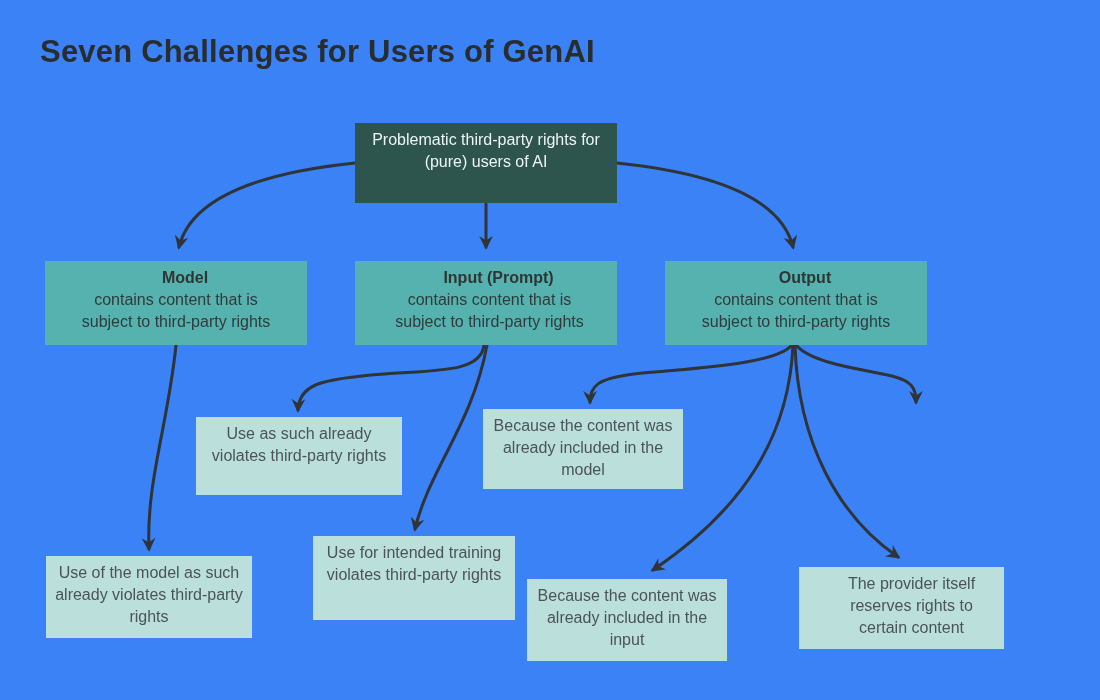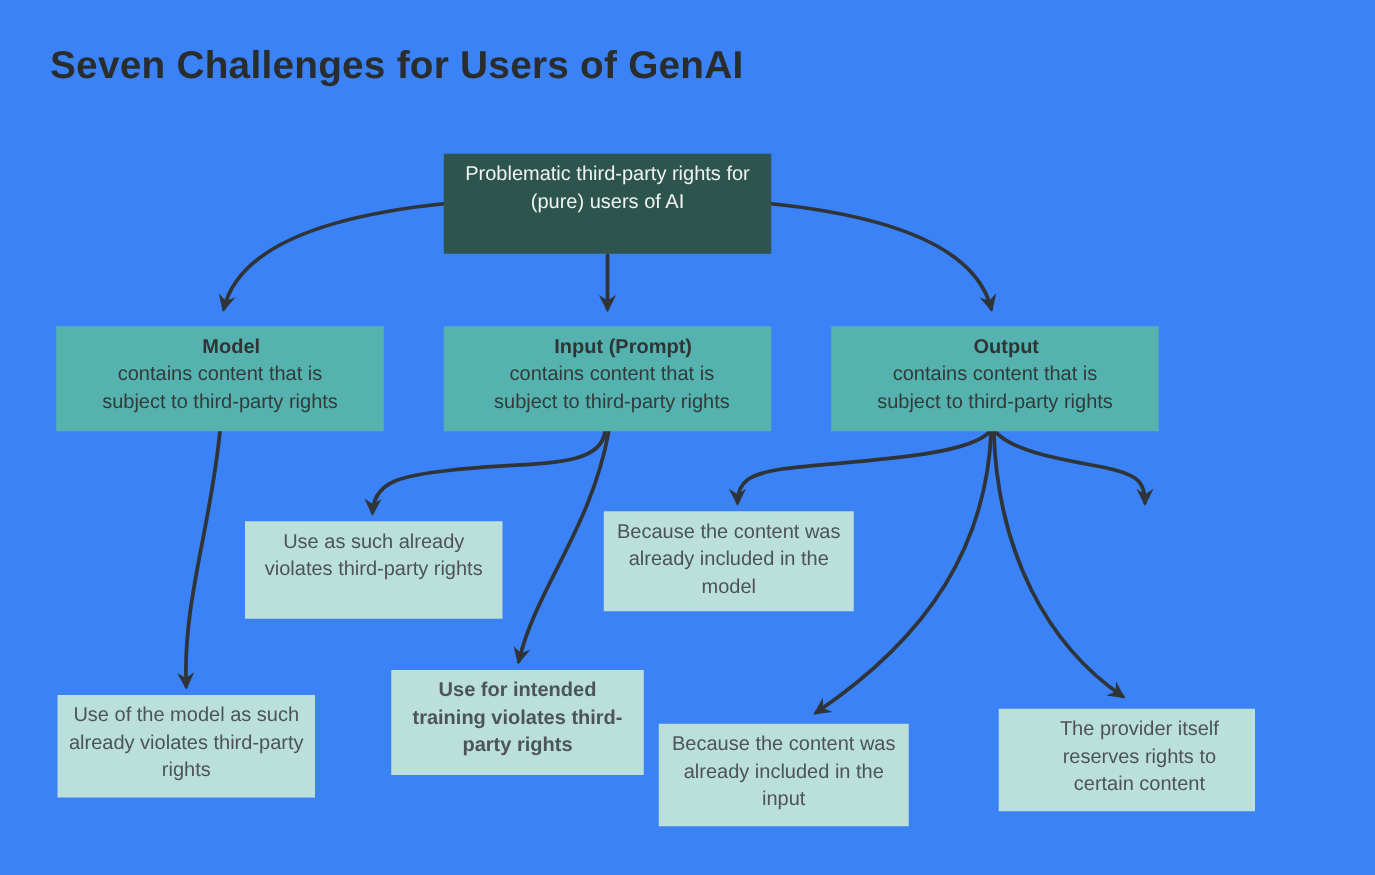--- a/index.html
+++ b/index.html
@@ -75,21 +75,21 @@
   </div>
 
   <div class="node leaf" style="left:46px; top:556px; width:206px; height:82px;">
     <div>Use of the model as such already violates third-party rights</div>
   </div>
 
   <div class="node leaf" style="left:196px; top:417px; width:206px; height:78px;">
     <div>Use as such already violates third-party rights</div>
   </div>
 
-  <div class="node leaf" style="left:313px; top:536px; width:202px; height:84px;font-weight:bold;">
+  <div class="node leaf" style="left:313px; top:536px; width:202px; height:84px;">
     <div>Use for intended training violates third-party rights</div>
   </div>
 
   <div class="node leaf" style="left:483px; top:409px; width:200px; height:80px;">
     <div>Because the content was already included in the model</div>
   </div>
 
 
   <div class="node leaf" style="left:527px; top:579px; width:200px; height:82px;">
     <div>Because the content was already included in the input</div>

